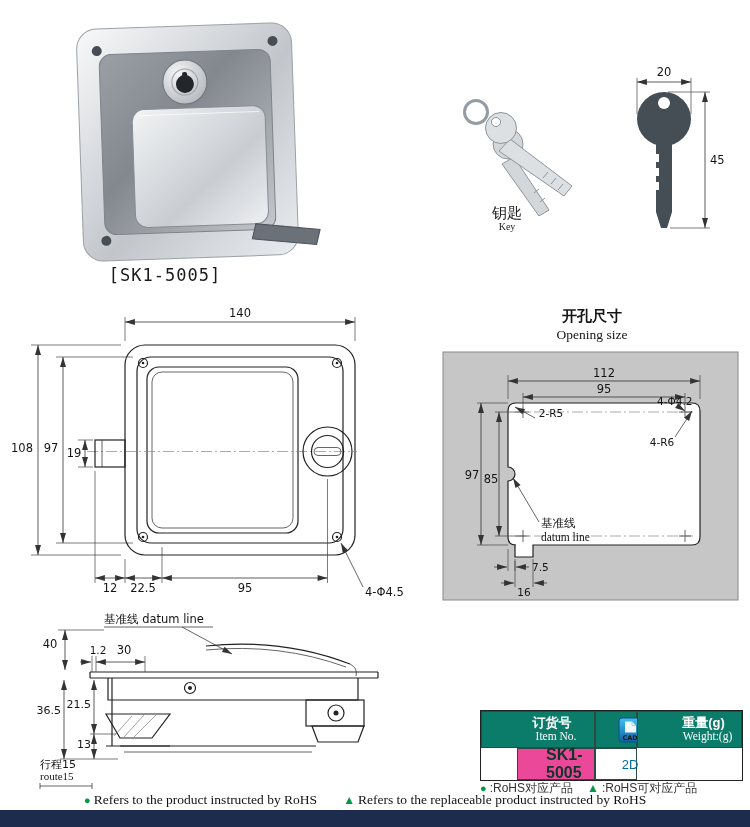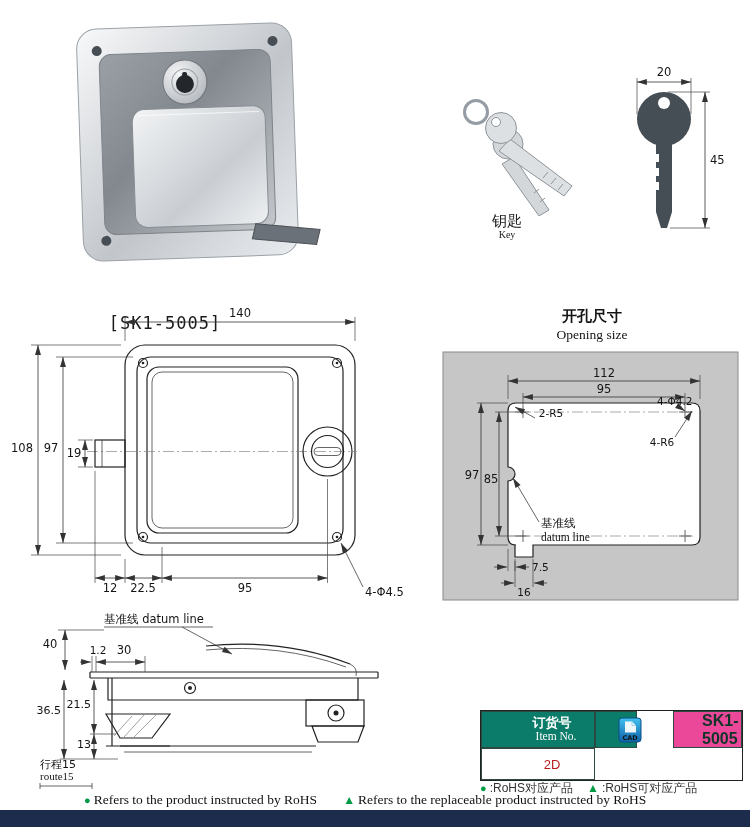--- a/index.html
+++ b/index.html
@@ -16,34 +16,34 @@
   .cl   { stroke:#888; stroke-width:0.7; stroke-dasharray:11 3 2 3; fill:none; }
   .hatch{ stroke:#666; stroke-width:0.6; }
 
   svg text { fill:#141414; font-family:"DejaVu Sans", sans-serif; }
   .dimtxt   { font-size:11.5px; }
   .dimtxt-s { font-size:10.5px; }
   .sertxt   { font-family:"Liberation Serif", serif; }
   .cntitle  { font-size:15px; font-weight:bold; }
 
   .photo-caption { font-family:"DejaVu Sans Mono", monospace; font-size:17px;
-                   letter-spacing:1px; color:#1a1a1a; text-align:center;margin-top:48px; }
+                   letter-spacing:1px; color:#1a1a1a; text-align:center; }
   .keys-caption  { text-align:center; color:#1a1a1a; line-height:1.15; }
   .keys-caption .cn { font-size:15px; }
   .keys-caption .en { font-family:"Liberation Serif", serif; font-size:10px; }
 
   
   .spec-table { display:grid; grid-template-columns:114px 42px 105px;
                 grid-template-rows:37px 32px; border:1.4px solid #222; }
   .spec-table .cell { border:0.8px solid #2c4a42; display:flex; flex-direction:column;
                       align-items:center; justify-content:center;padding-left:28px; }
   .spec-table .th { background:#0c7c6a; color:#fff; line-height:1.08; }
   .spec-table .th .cn { font-size:13px; font-weight:bold; }
   .spec-table .th .en { font-size:11.5px; font-family:"Liberation Serif", serif;margin-left:8px; }
-  .spec-table .td { background:#fff; font-size:13px; color:#b91c1c; }
+  .spec-table .td { background:#fff; font-size:13px; color:#0369a1; }
   .spec-table .item-no { background:#ec4899; font-weight:bold; font-size:16px; color:#0f3528;margin-left:36px; }
 
   .legend-cn { display:flex; gap:14px; font-size:12px; color:#333; white-space:nowrap; }
   .legend-en { display:flex; gap:26px; font-family:"Liberation Serif", serif;
                font-size:13.5px; color:#111; white-space:nowrap; }
   .bullet-dot { color:#009a44; font-size:11px; margin-right:3px; }
   .bullet-tri { color:#009a44; font-size:12px; margin-right:3px; }
 
   .footer-bar { background:#1d2b4d; }
 </style>
@@ -103,21 +103,21 @@
     </g>
     <g>
       <path d="M 58,45 L 120,92 L 112,102 L 47,57 Z" fill="#dde0e3" stroke="#8e949a"></path>
       <circle cx="49" cy="34" r="15.5" fill="#dde0e3" stroke="#8e949a"></circle>
       <circle cx="44" cy="28" r="4.5" fill="#fff" stroke="#8e949a"></circle>
       <line x1="104" y1="84" x2="99" y2="90" stroke="#8e949a"></line>
       <line x1="96" y1="78" x2="91" y2="84" stroke="#8e949a"></line>
       <line x1="111" y1="90" x2="106" y2="96" stroke="#8e949a"></line>
     </g>
   </svg>
-  <div class="abs keys-caption" style="left:452px;top:212px;width:110px">
+  <div class="abs keys-caption" style="left:452px;top:204px;width:110px">
     <div class="cn">钥匙</div>
     <div class="en">Key</div>
   </div>
 
   <svg class="abs" style="left:610px;top:62px" width="138" height="178">
     <defs>
       <marker id="kdA" viewBox="0 0 10 6" markerWidth="11" markerHeight="7" refX="9.5" refY="3" orient="auto-start-reverse" markerUnits="userSpaceOnUse">
         <path d="M0.5,0.3 L9.5,3 L0.5,5.7 Z" fill="#333"></path>
       </marker>
     </defs>
@@ -355,20 +355,24 @@
             <stop offset="0" stop-color="#43c1f0"></stop>
               <stop offset="1" stop-color="#0d62a8"></stop>
           </linearGradient>
         </defs>
         <rect x="1" y="1" width="22" height="24" rx="3" fill="url(#gCad)" stroke="#0a4f87"></rect>
         <path d="M 7,4.5 h 7 l 4,4 v 7 h -11 z" fill="#ffffff" fill-opacity="0.92"></path>
         <path d="M 14,4.5 v 4 h 4" fill="none" stroke="#9fd0ea"></path>
         <text x="12" y="23" text-anchor="middle" font-size="6.5" font-weight="bold" fill="#fff">CAD</text>
       </svg>
     </div>
+    <div class="cell th">
+      <span class="cn">重量(g)</span>
+      <span class="en">Weight:(g)</span>
+    </div>
     <div class="cell td item-no">SK1-5005</div>
     <div class="cell td">2D</div>
   </div>
 
   <div class="abs legend-en" style="left:84px;top:792px">
     <span>
       <span class="bullet-dot">●</span><span>Refers to the product instructed by RoHS</span>
     </span>
     <span>
       <span class="bullet-tri">▲</span><span>Refers to the replaceable product instructed by RoHS</span>

